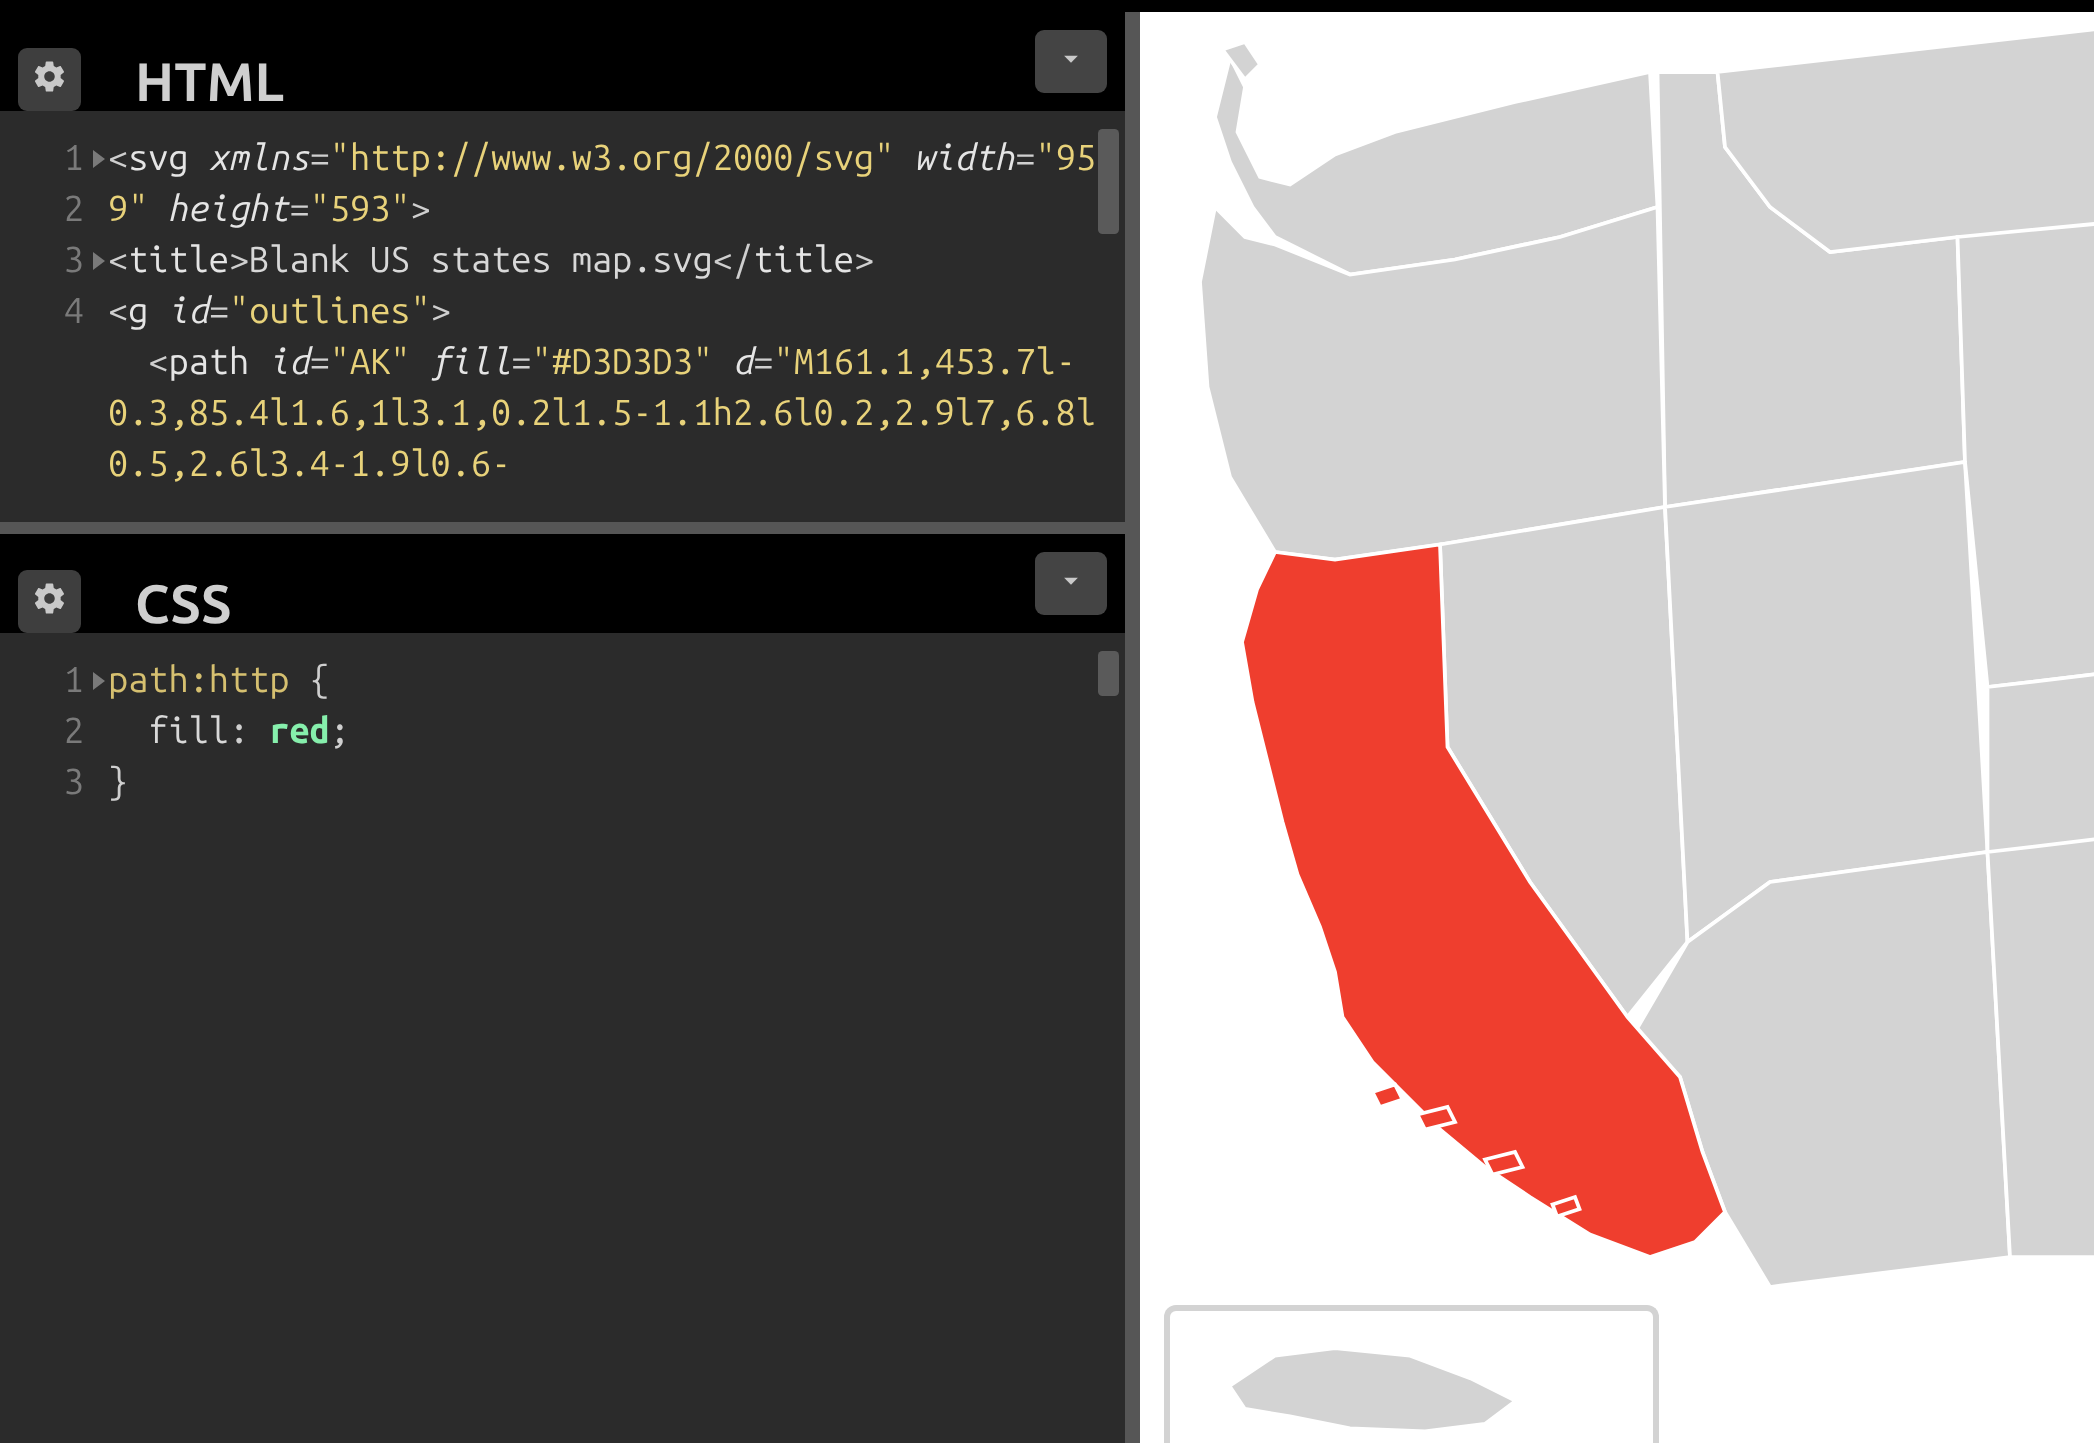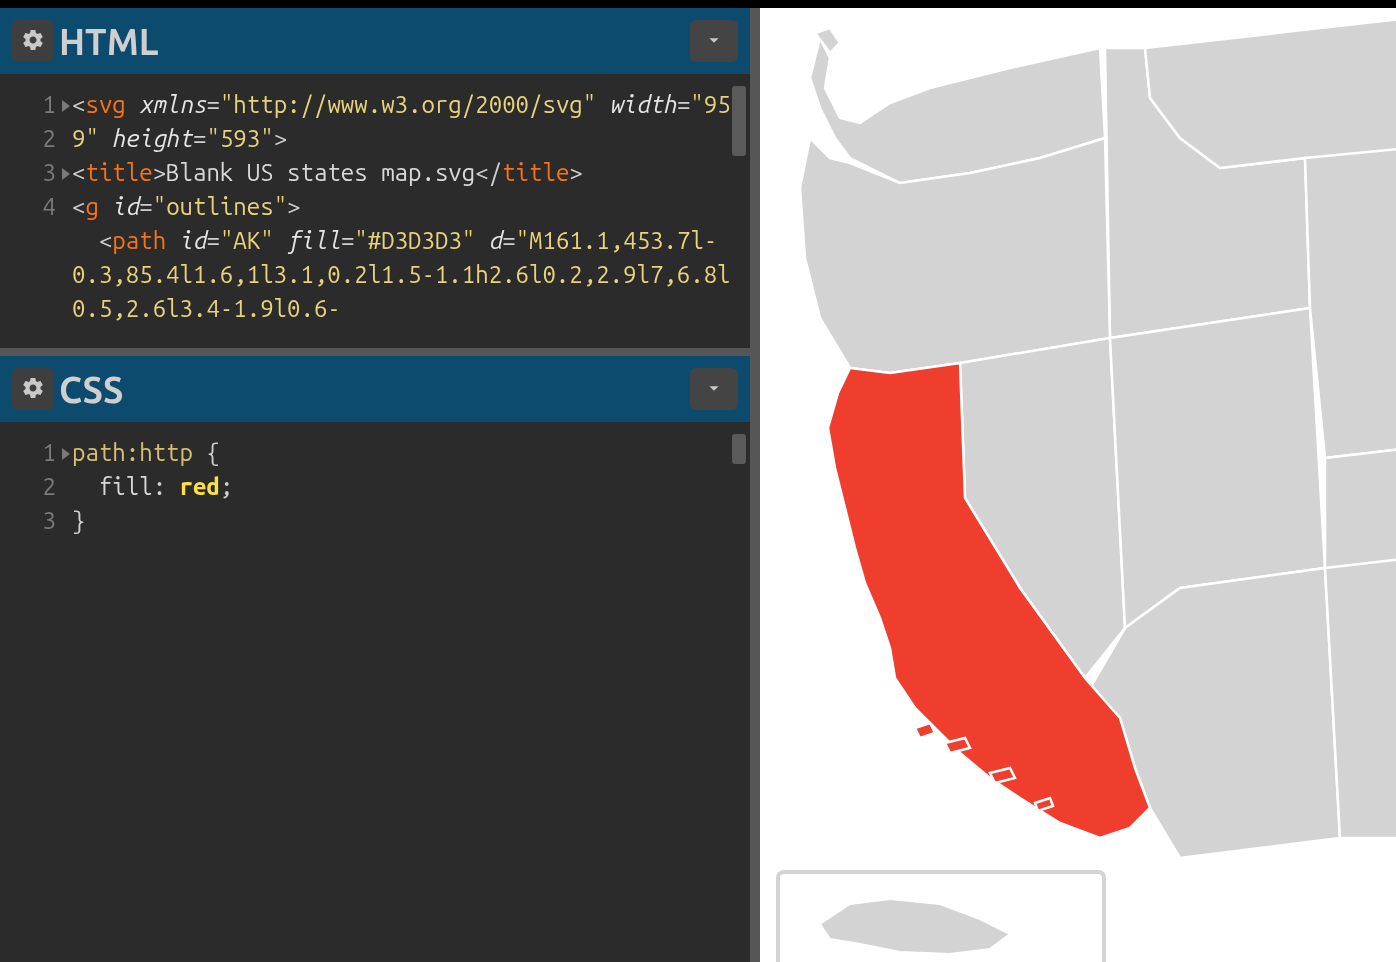--- a/index.html
+++ b/index.html
@@ -33,25 +33,25 @@
 }
 .panel.html-panel {
   height: 348px;
   border-bottom: 8px solid #565656;
 }
 .panel.css-panel {
   flex: 1;
 }
 .panel-header {
   height: 66px;
-  background: #0c4a6e;
-  display: flex;
-  align-items: center;
+  background: #000000;
+  display: flex;
+  align-items: flex-end;
   padding: 0 12px;
-  gap: 5px;
+  gap: 36px;
   position: relative;
 }
 .gear-btn {
   width: 42px;
   height: 42px;
   background: #3e3e3e;
   border-radius: 6px;
   display: flex;
   align-items: center;
   justify-content: center;
@@ -109,28 +109,28 @@
 }
 .code {
   flex: 1;
   padding: 14px 8px 14px 8px;
   font-size: 24px;
   line-height: 34px;
   color: #d8d8d8;
   white-space: pre-wrap;
   word-break: break-all;
 }
-.code .tag { color: #f97316; }
+.code .tag { color: #e5e5e5; }
 .code .attr { color: #e5e5e5; font-style: italic; }
 .code .str { color: #e8d27a; }
 .code .punct { color: #cfcfcf; }
 .code .text { color: #d8d8d8; }
 .code .sel { color: #d6c070; }
 .code .prop { color: #d8d8d8; }
-.code .val { color: #fde047; font-weight: 600; }
+.code .val { color: #86efac; font-weight: 600; }
 .code .brace { color: #cfcfcf; }
 .scrollbar-track {
   position: absolute;
   top: 12px;
   right: 4px;
   width: 14px;
   bottom: 12px;
   background: transparent;
 }
 .scrollbar-thumb {

